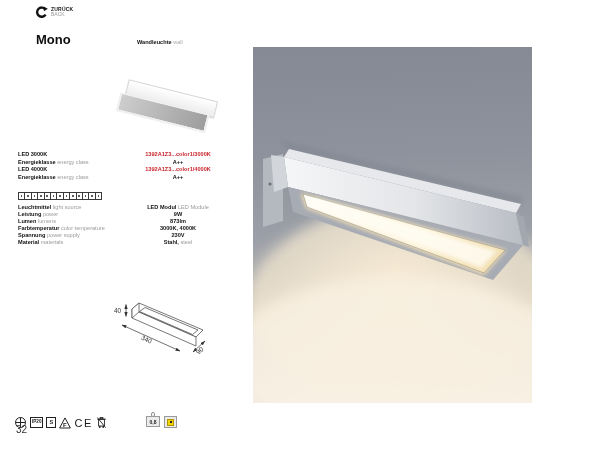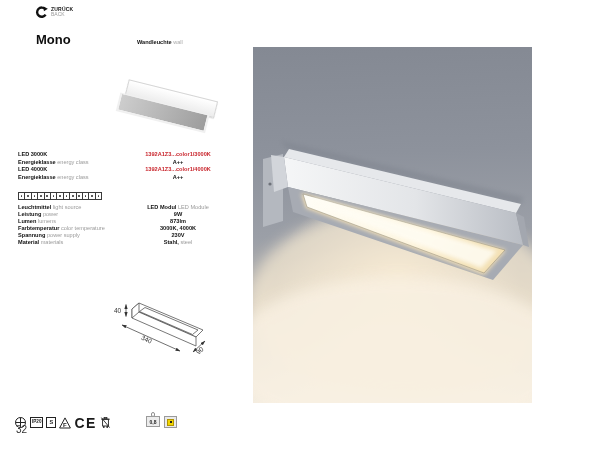--- a/index.html
+++ b/index.html
@@ -53,21 +53,21 @@
   .s-value{width:104px;text-align:center;font-weight:bold;white-space:nowrap;}
   .s-sub{color:#9a9a9a;font-weight:normal;}
 
   .dim{position:absolute;left:106px;top:294px;width:118px;height:80px;}
 
   
   .certs{position:absolute;left:14px;top:415px;height:15px;display:flex;align-items:center;gap:3px;}
   .c-box{border:1px solid #222;font-weight:bold;color:#222;background:#fff;line-height:1;}
   .c-ip{font-size:4.6px;padding:2px 1px;}
   .c-s{font-size:5.6px;width:8px;text-align:center;padding:1.4px 0;}
-  .c-ce{font-size:14px;font-weight:bold;letter-spacing:1.5px;color:#1a1a1a;}
+  .c-ce{font-size:11px;font-weight:normal;letter-spacing:1.5px;color:#1a1a1a;}
 
   .weight-tag{position:absolute;left:146px;top:412px;width:15px;height:17px;}
   .wt-ring{position:absolute;left:4.8px;top:0;width:4.6px;height:4.6px;border:1.3px solid #8f8f8f;
            border-radius:50%;background:#fff;box-sizing:border-box;}
   .wt-box{position:absolute;left:0;top:4px;width:14px;height:11px;border:1px solid #9a9a9a;background:#ececec;
           font-size:5px;font-weight:bold;text-align:center;line-height:11px;color:#222;box-sizing:border-box;}
 
   .swatch{position:absolute;left:164px;top:416px;width:13px;height:12px;border:1px solid #9a9a9a;background:#eaeaea;
           display:flex;align-items:center;justify-content:center;box-sizing:border-box;}
   .swatch-inner{width:7px;height:7px;background:#f2d600;border:1px solid #b09400;position:relative;box-sizing:border-box;}

